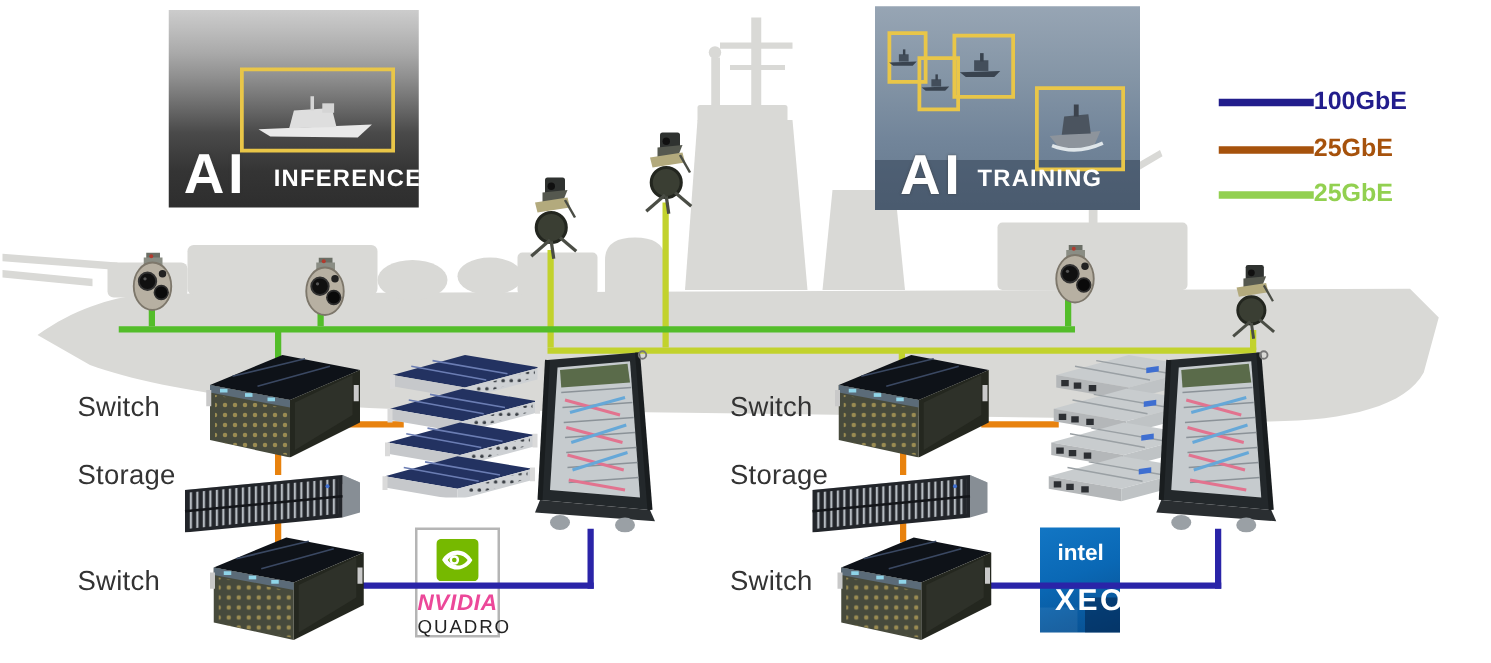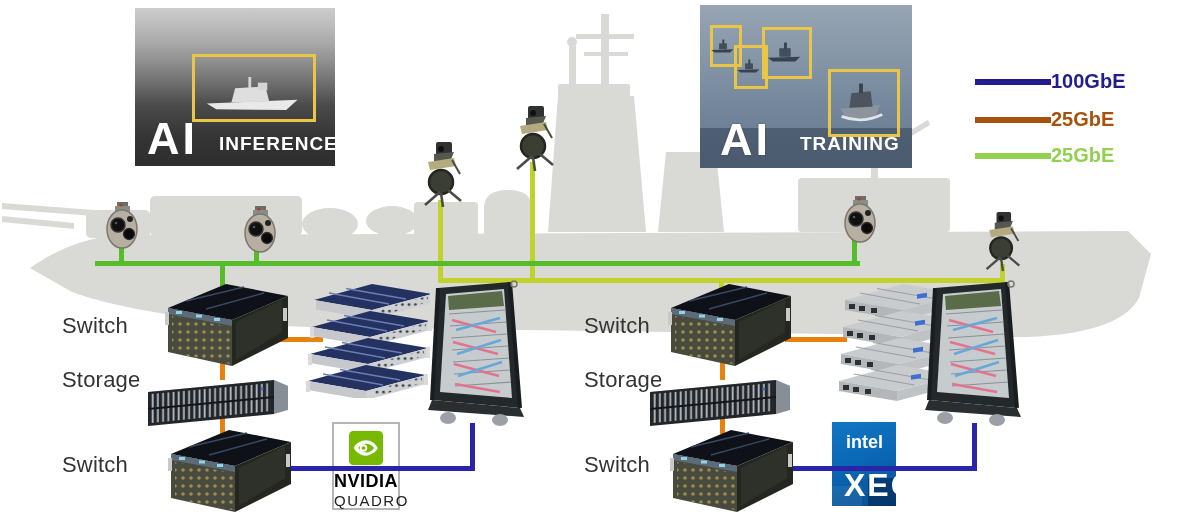--- a/index.html
+++ b/index.html
@@ -33,24 +33,24 @@
   .train-band{position:absolute;left:0;bottom:0;width:100%;height:40px;background:rgba(52,67,88,.55);}
   .bbox{position:absolute;border:3px solid var(--bboxyellow);}
   .ai-word{position:absolute;color:#fff;font-weight:800;font-size:45px;line-height:1;
            letter-spacing:3px;text-shadow:0 0 2px rgba(60,60,60,.8);}
   .ai-title{position:absolute;color:#fff;font-weight:800;font-size:19px;letter-spacing:1px;}
   
   .badge{position:absolute;width:64px;height:84px;}
   #badge-nvidia{left:332px;top:422px;background:#fff;border:2px solid #b5b5b5;text-align:center;}
   #badge-intel{left:832px;top:422px;background:linear-gradient(160deg,#1276c4 0%,var(--intelblue) 45%,#084e8e 100%);}
   .badge-inner{position:relative;z-index:4;}
-  .nv-brand{display:block;margin-top:2px;font-size:18px;font-weight:800;color:#000000;letter-spacing:.5px;}
+  .nv-brand{display:block;margin-top:2px;font-size:18px;font-weight:800;color:#ec4899;letter-spacing:.5px;font-style:italic;}
   .nv-prod{display:block;font-size:15px;font-weight:400;color:#222;letter-spacing:1.5px;}
   .intel-brand{position:relative;z-index:4;display:block;margin:10px 0 0 14px;font-size:18px;font-weight:bold;color:#fff;}
-  .intel-prod{position:relative;z-index:4;display:block;margin:14px 0 0 12px;font-size:32px;font-weight:600;color:#fff;letter-spacing:2px;text-align:right;}
+  .intel-prod{position:relative;z-index:4;display:block;margin:14px 0 0 12px;font-size:24px;font-weight:600;color:#fff;letter-spacing:2px;text-align:right;}
   .intel-sq-dark{position:absolute;right:0;bottom:0;width:28px;height:28px;background:rgba(3,25,60,.45);}
   .intel-sq-light{position:absolute;left:0;bottom:0;width:30px;height:20px;background:rgba(255,255,255,.07);}
 </style>
 </head>
 <body>
 
 <svg width="0" height="0" style="position:absolute" aria-hidden="true">
   <defs>
     <pattern id="pat-gold-dots" width="8" height="8" patternUnits="userSpaceOnUse">
       <circle cx="4" cy="4" r="1.8" fill="#9b8c52"></circle>
@@ -358,21 +358,21 @@
     <svg class="abs" style="left:36px;top:52px" width="26" height="18">
         <use href="#sym-boat-dark"></use>
       </svg>
     <svg class="abs" style="left:66px;top:32px" width="38" height="30">
         <use href="#sym-boat-dark"></use>
       </svg>
     <svg class="abs" style="left:132px;top:72px" width="58" height="48">
         <use href="#sym-boat-big"></use>
       </svg>
     <div class="ai-word" style="left:20px;bottom:6px">AI</div>
-    <div class="ai-title" style="left:100px;bottom:13px">TRAINING</div>
+    <div class="ai-title" style="left:82px;bottom:13px">TRAINING</div>
   </div>
 
   <div class="legend-row" style="top:70px">
     <span class="swatch" style="background:var(--navy)"></span>
     <span class="legend-label" style="color:var(--navy)">100GbE</span>
   </div>
   <div class="legend-row" style="top:108px">
     <span class="swatch" style="background:var(--brown)"></span>
     <span class="legend-label" style="color:var(--brown)">25GbE</span>
   </div>

